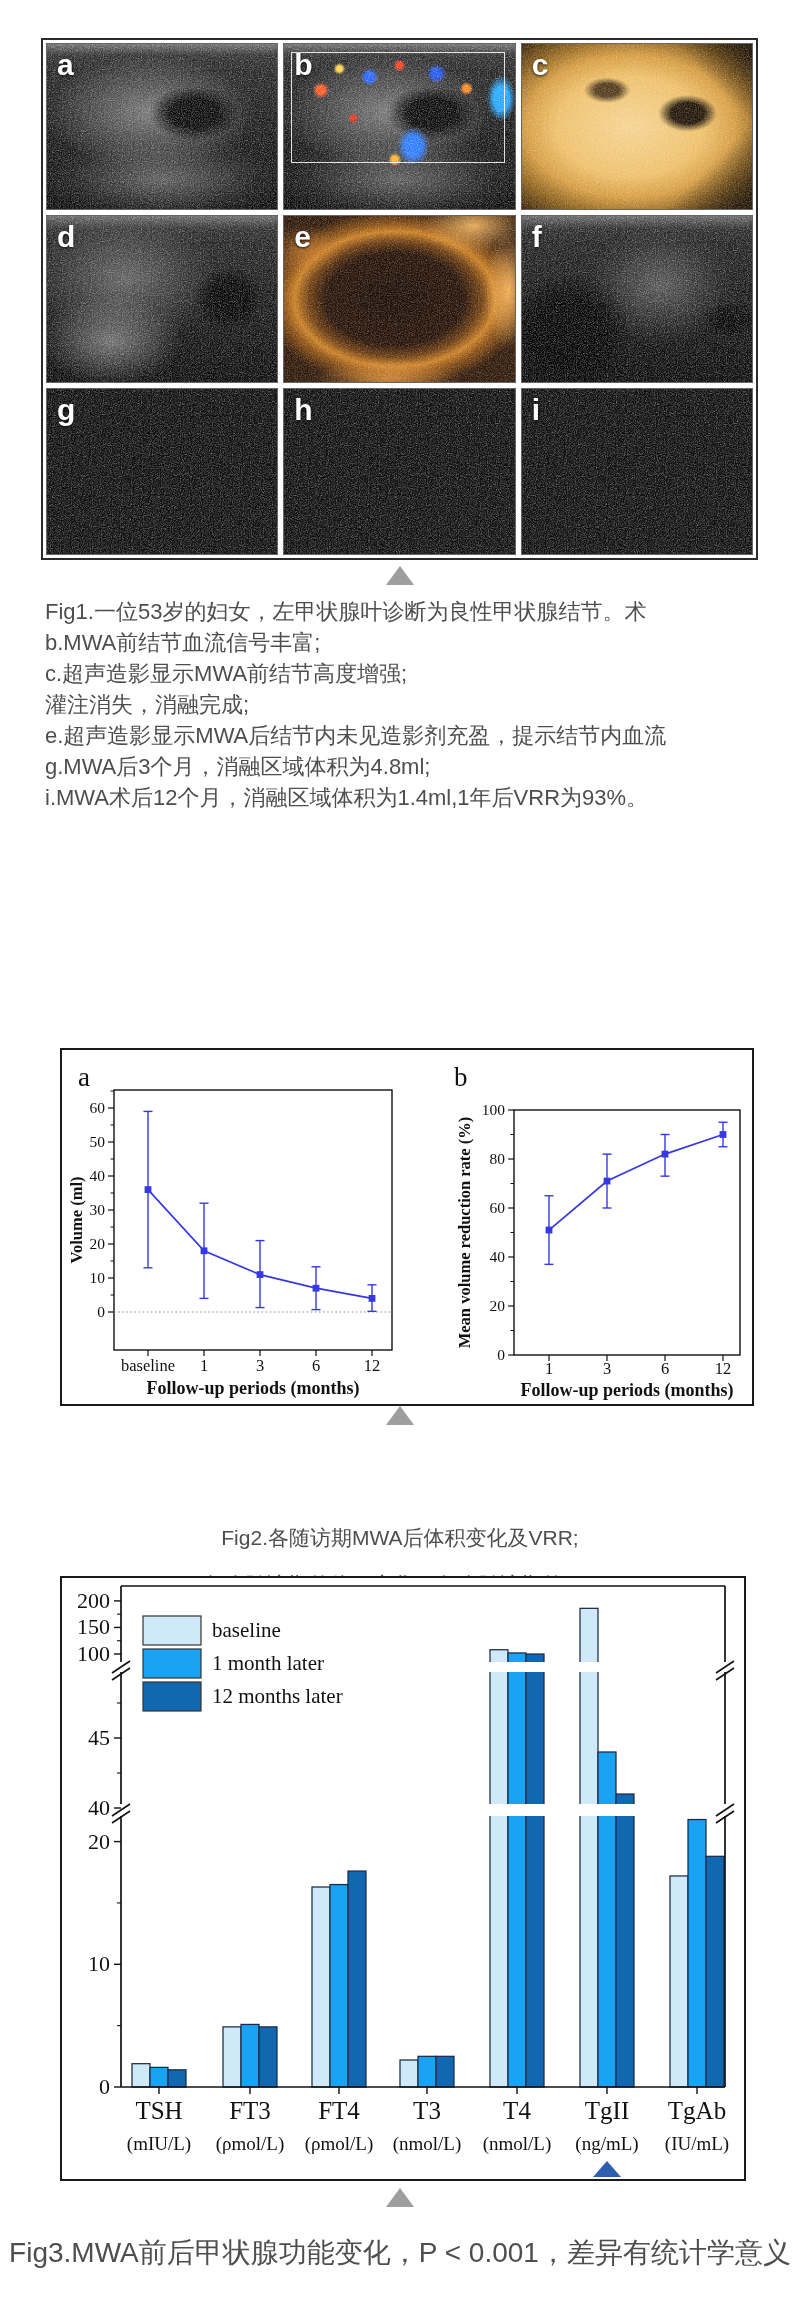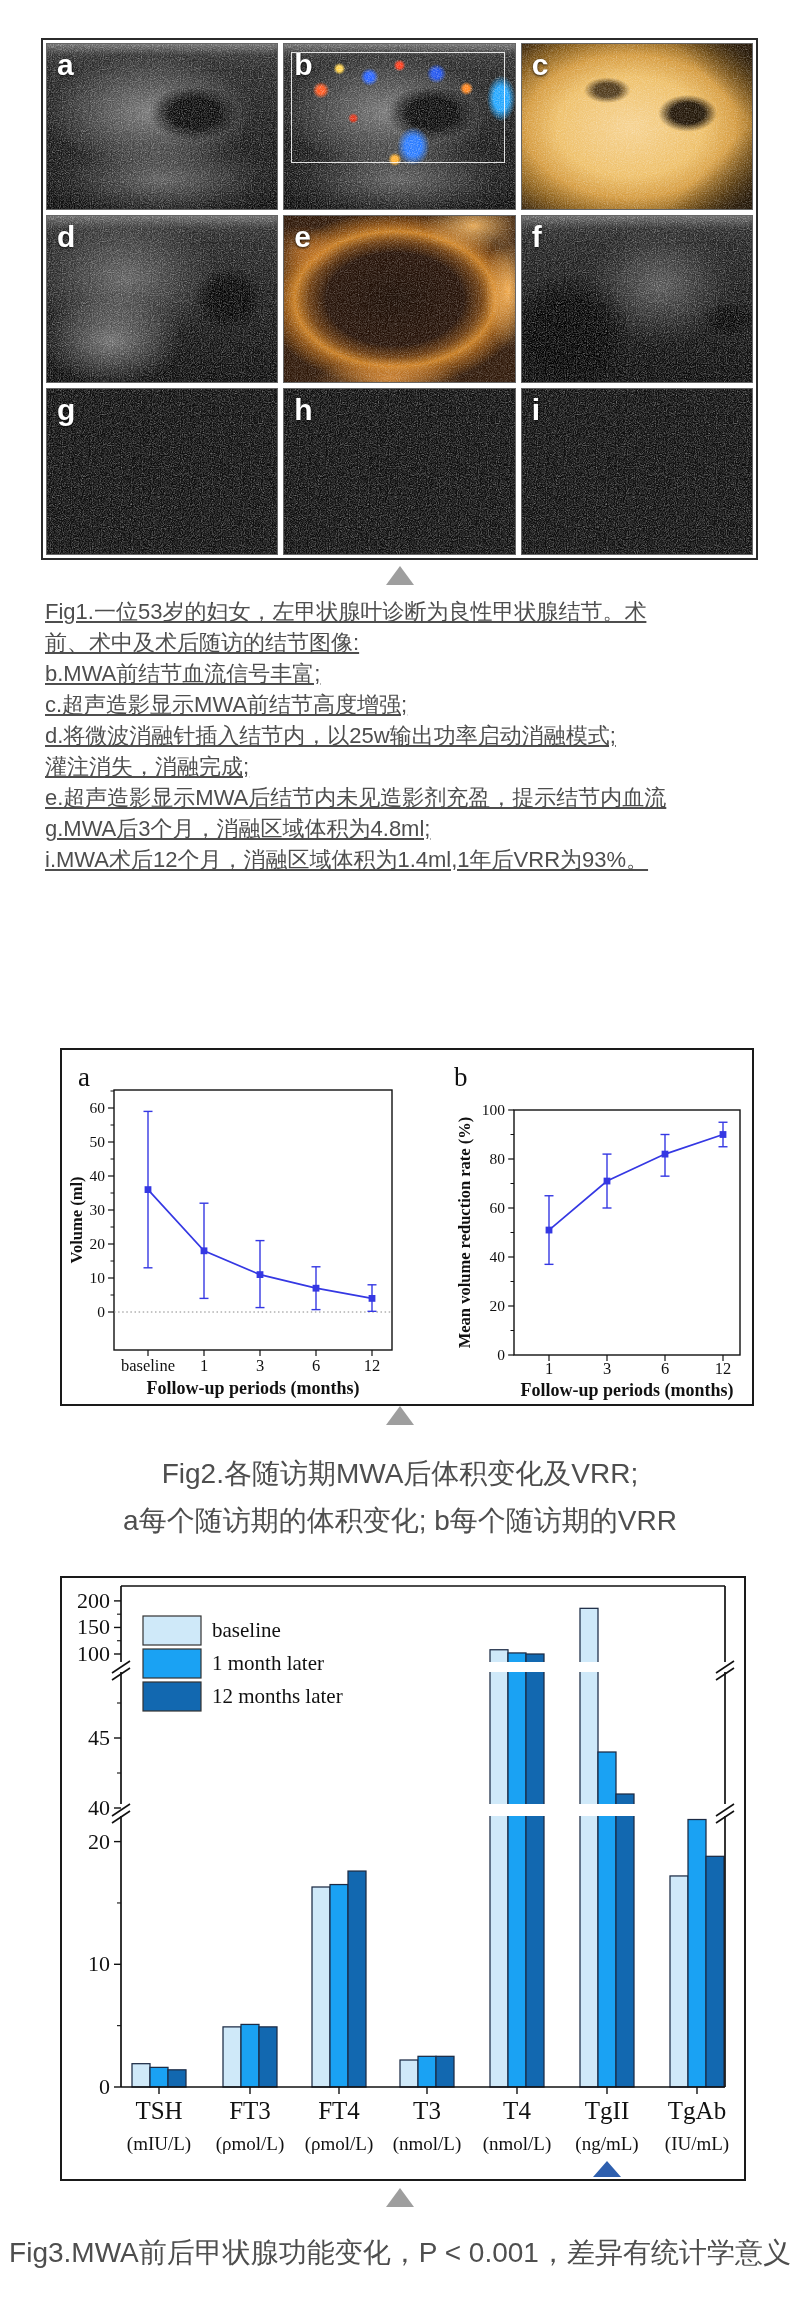--- a/index.html
+++ b/index.html
@@ -71,23 +71,23 @@
     radial-gradient(circle 13% at 80% 36%, rgba(6,6,6,.92) 40%, rgba(6,6,6,0) 76%),
     radial-gradient(ellipse 30% 20% at 62% 70%, rgba(195,195,195,.42) 0%, rgba(195,195,195,0) 72%),
     linear-gradient(180deg, rgba(185,185,185,.55) 0%, rgba(80,80,80,.22) 9%, rgba(0,0,0,0) 18%),
     linear-gradient(180deg,#242424 0%,#141414 55%,#080808 100%);}
   .p-h .us-img{background-position:8% 0,0 0,0 0,0 0,0 0,0 0;}
   .p-i .us-img{filter:brightness(1.06);}
   
   .sep-tri{position:absolute;left:386px;width:0;height:0;border-left:14px solid transparent;
            border-right:14px solid transparent;border-bottom:19px solid #9e9e9e;}
   .cap{color:#4e4e4e;}
-  .cap1{position:absolute;left:45px;top:596px;width:715px;font-size:22px;line-height:31px;text-decoration:underline;}
+  .cap1{position:absolute;left:45px;top:596px;width:715px;font-size:22px;line-height:31px;}
   .cap-center{position:absolute;left:0;width:800px;text-align:center;}
-  .cap2{top:1450px;font-size:28px;line-height:47px;}
+  .cap2{top:1514px;font-size:21px;line-height:47px;}
   .cap3{top:2238px;font-size:28px;line-height:30px;}
   
   .figbox{position:absolute;background:#fff;border:2px solid #1a1a1a;}
   .fig2box{left:60px;top:1048px;width:690px;height:354px;}
   .fig3box{left:60px;top:1576px;width:682px;height:601px;}
   .figbox svg{display:block;}
   #fig2-svg text,#fig3-svg text{font-family:"Liberation Serif",serif;fill:#111;}
   text.panel-letter{font-family:"Liberation Sans",sans-serif;fill:#222;}
   .defs-holder{position:absolute;width:0;height:0;overflow:hidden;}
 </style>
@@ -169,24 +169,22 @@
           <rect width="100%" height="100%" filter="url(#usnoise)"></rect>
         </svg>
       <span class="us-letter">i</span>
     </div>
   </div>
 
   <div class="sep-tri" style="top:566px"></div>
 
   <div class="cap cap1">
     <div>Fig1.一位53岁的妇女，左甲状腺叶诊断为良性甲状腺结节。术</div>
-    <div>前、术中及术后随访的结节图像:</div>
     <div>b.MWA前结节血流信号丰富;</div>
     <div>c.超声造影显示MWA前结节高度增强;</div>
-    <div>d.将微波消融针插入结节内，以25w输出功率启动消融模式;</div>
     <div>灌注消失，消融完成;</div>
     <div>e.超声造影显示MWA后结节内未见造影剂充盈，提示结节内血流</div>
     <div>g.MWA后3个月，消融区域体积为4.8ml;</div>
     <div>i.MWA术后12个月，消融区域体积为1.4ml,1年后VRR为93%。</div>
   </div>
 
   <div class="figbox fig2box">
     <svg id="fig2-svg" viewBox="0 0 690 354" width="690" height="354">
         <text x="16" y="36" font-size="27" class="panel-letter">a</text>
         <rect x="52" y="40" width="278" height="260" fill="none" stroke="#111111" stroke-width="1.4"></rect>

